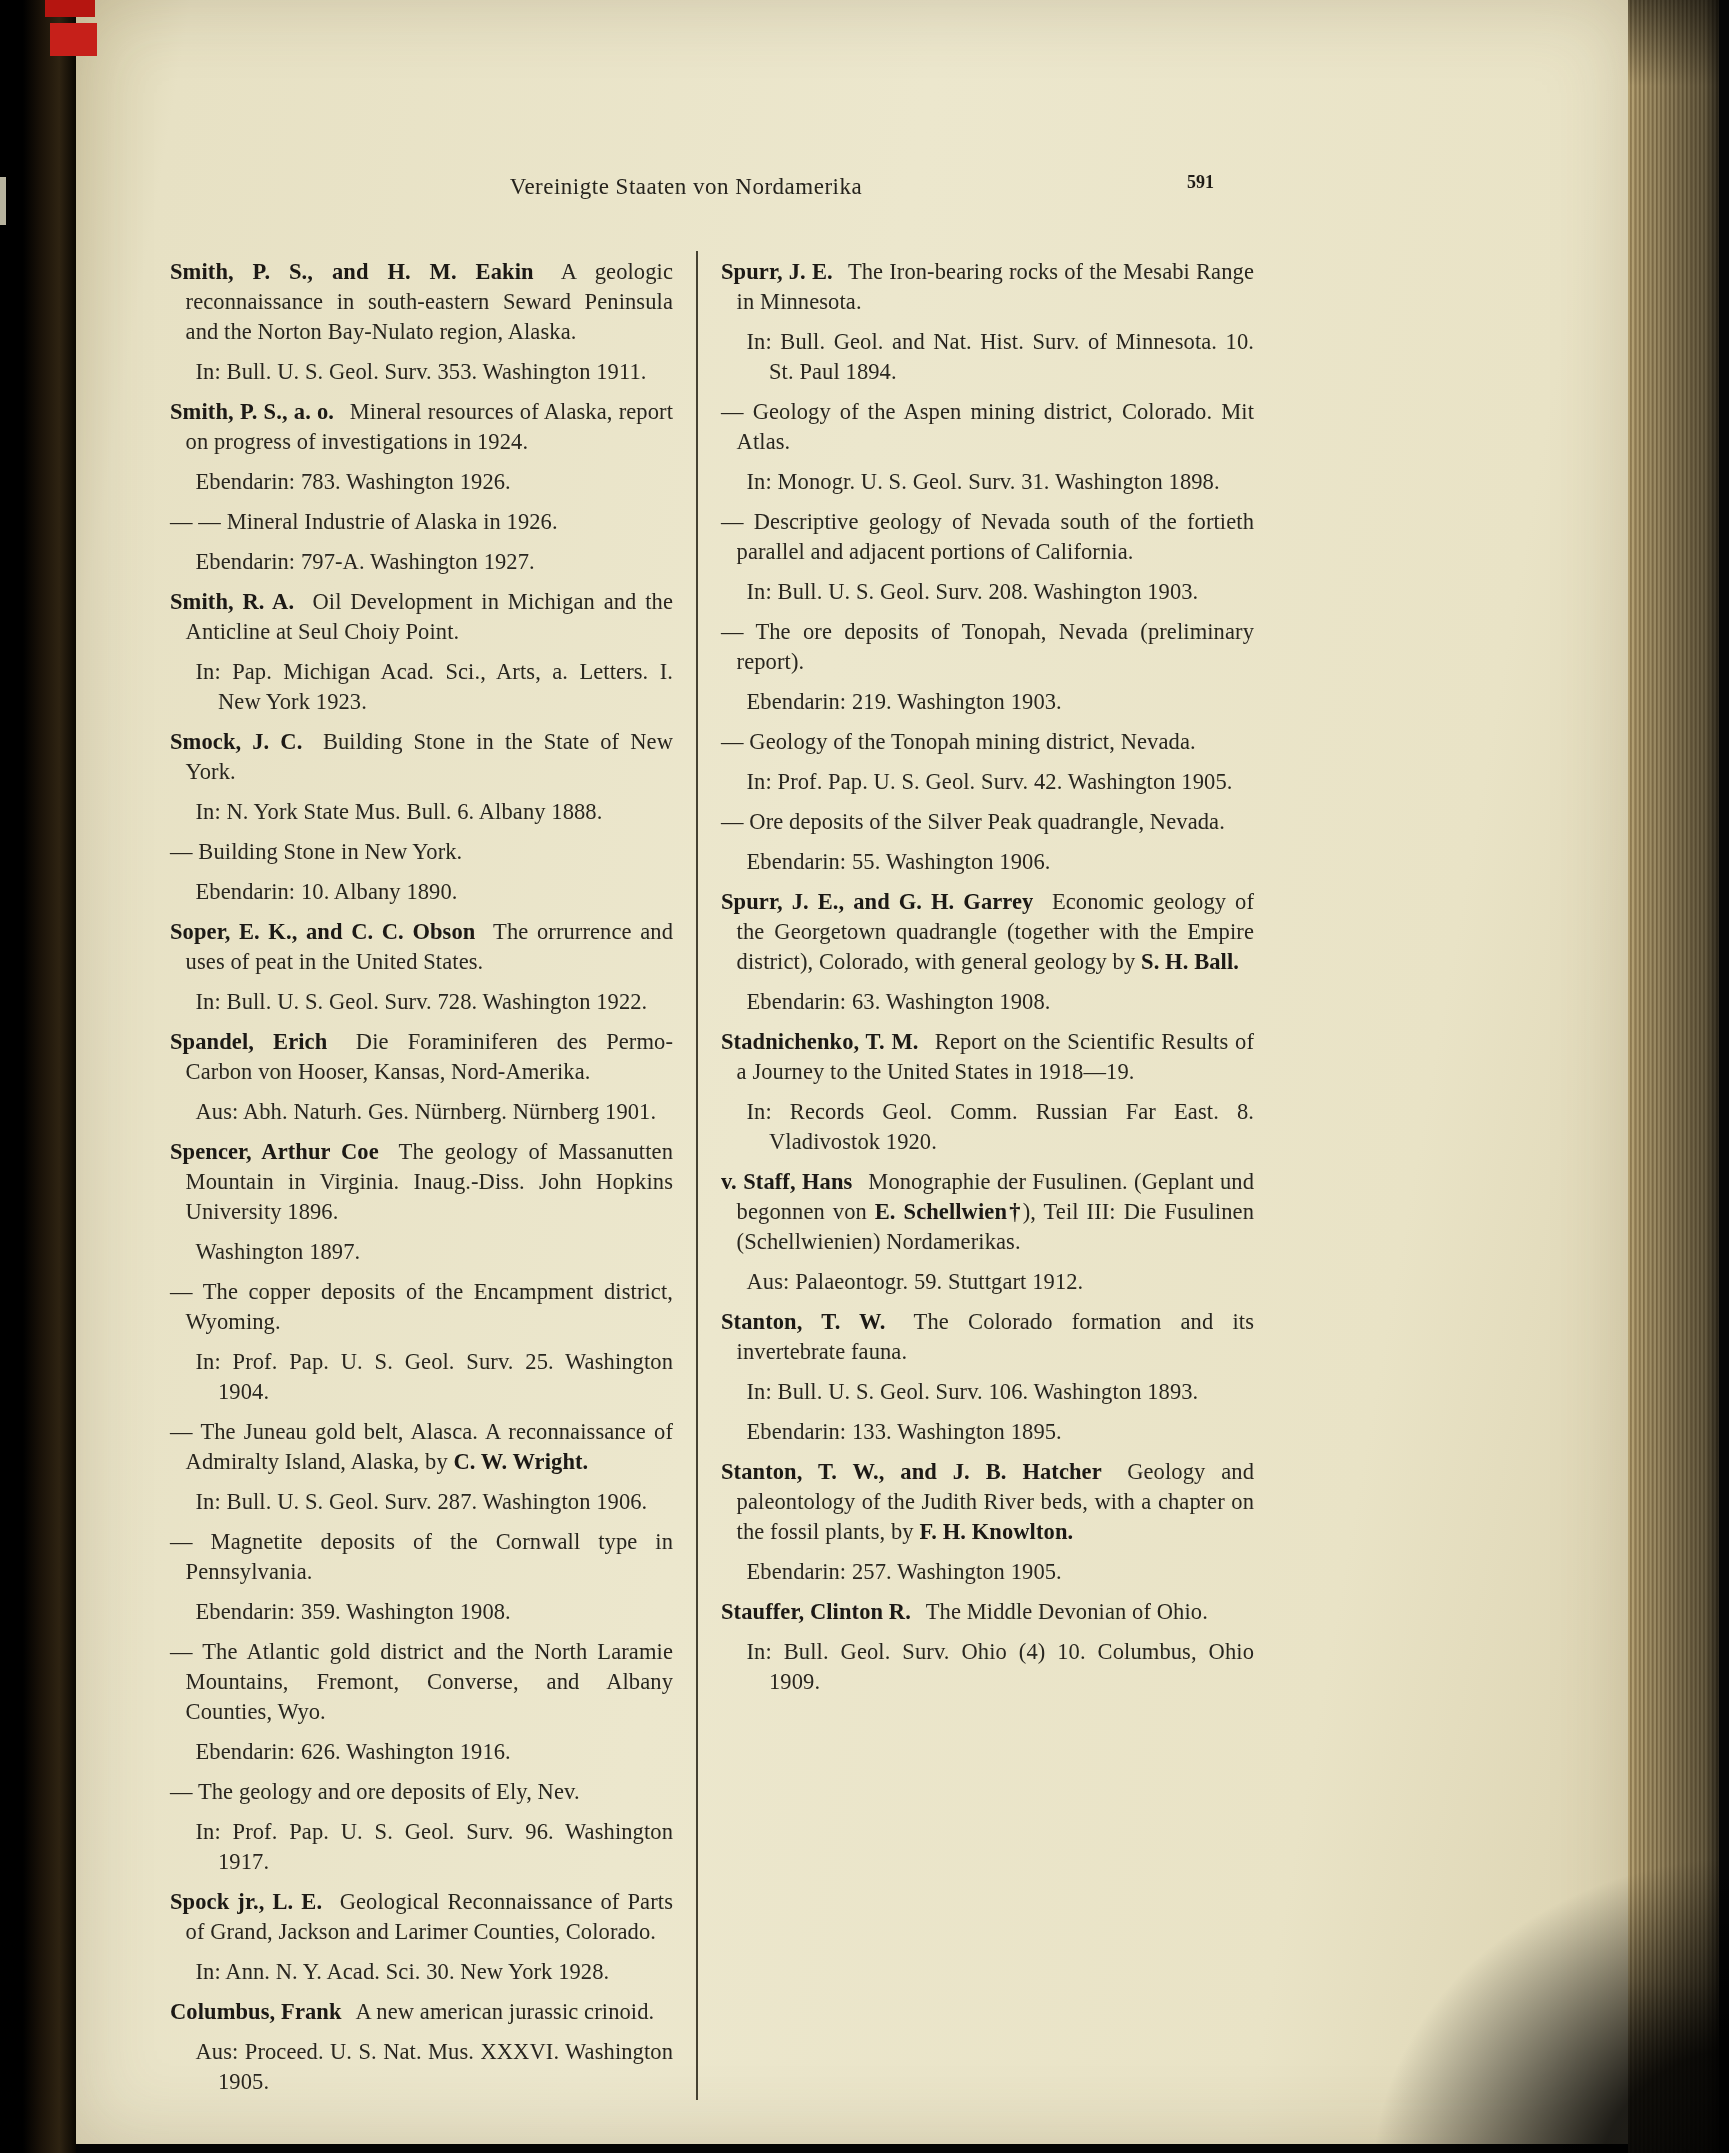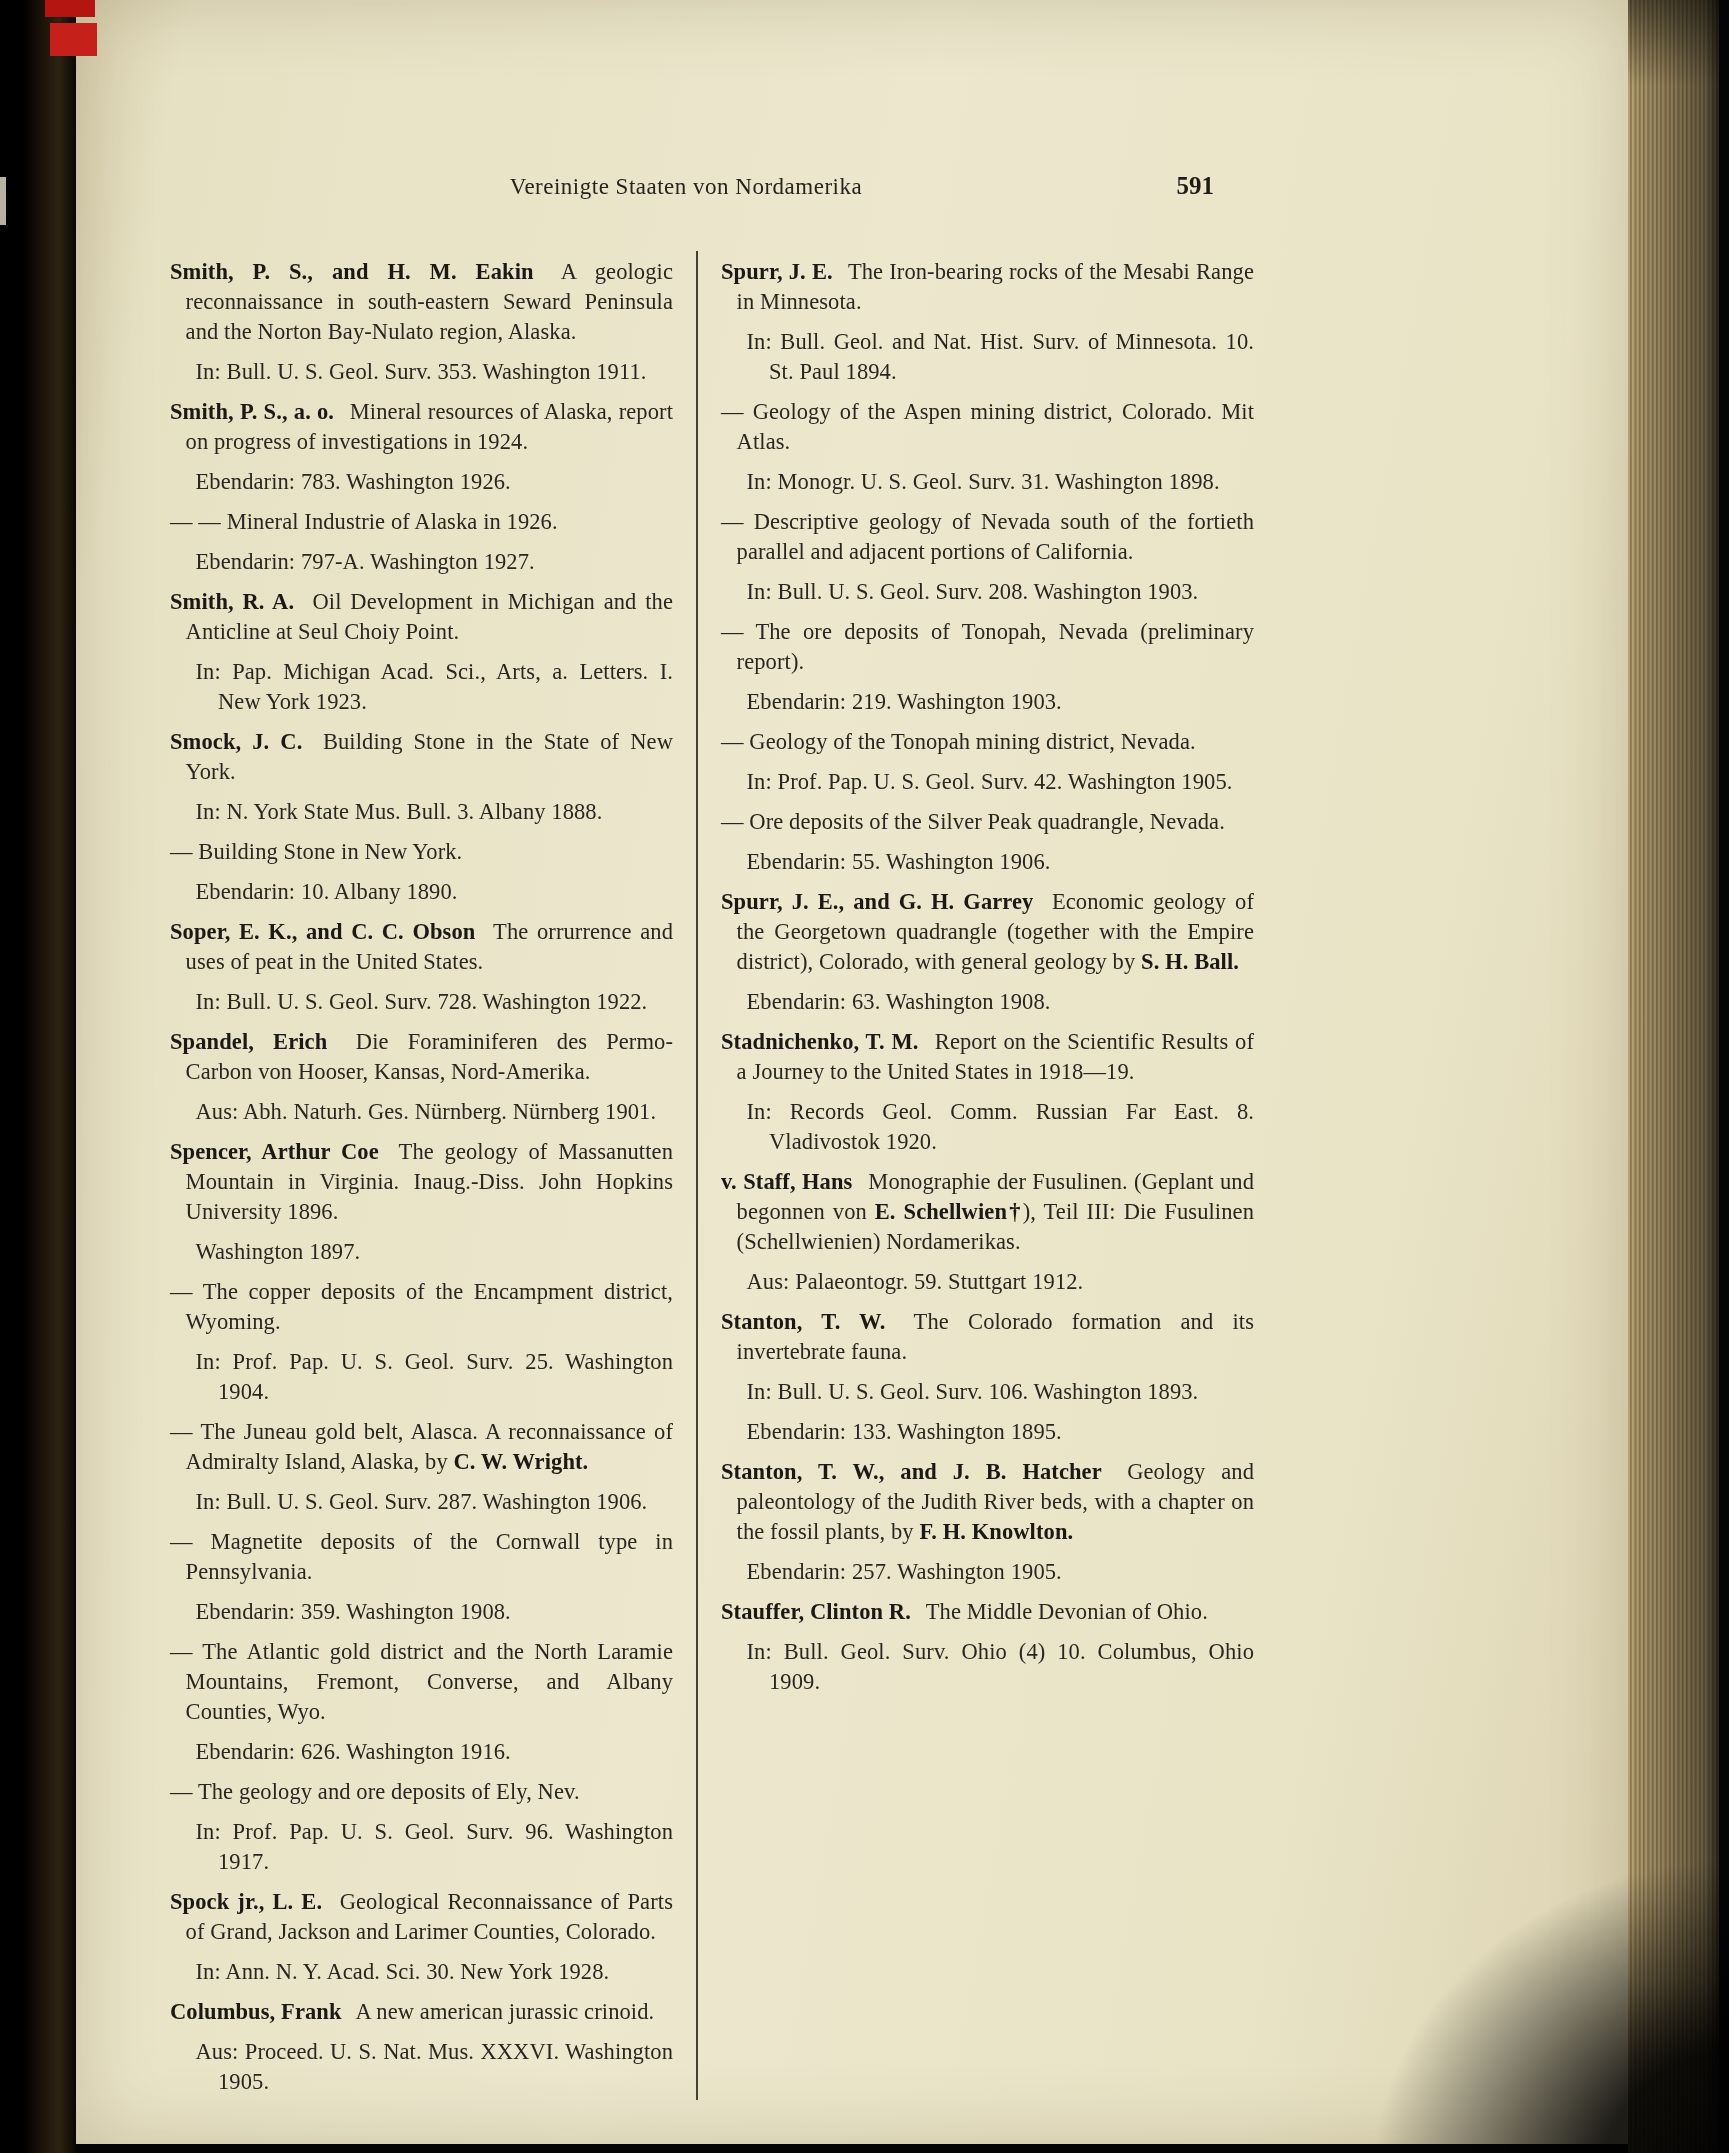--- a/index.html
+++ b/index.html
@@ -46,21 +46,21 @@
   
   .text-block { position: absolute; left: 84px; top: 174px; width: 1104px; color: #29261f; }
 
   .header-row { position: relative; height: 35px; margin-bottom: 38px; }
   .running-header {
     text-align: center; font-size: 23px; letter-spacing: 0.5px; color: #26231d;
     transform: translateX(-26px);
   }
   .page-number {
     position: absolute; right: 50px; top: -1.7px;
-    font-weight: bold; font-size: 25px; color: #1f1c17;
+    font-weight: bold; font-size: 18px; color: #1f1c17;
   }
 
   .columns { display: flex; position: relative; }
   .columns::before {
     content: ""; position: absolute; left: 536px; top: 3.5px; bottom: 7px; width: 1.7px;
     background: #454132;
   }
   .col-left  { width: 523px; }
   .col-right { width: 553px; margin-left: 28px; }
 
@@ -100,21 +100,21 @@
           <div class="entry">
             <p class="main"><span>— — Mineral Industrie of Alaska in 1926.</span></p>
             <p class="ref">Ebendarin: 797-A. Washington 1927.</p>
           </div>
           <div class="entry">
             <p class="main"><span class="b">Smith, R. A.</span><span> Oil Development in Michigan and the Anticline at Seul Choiy Point.</span></p>
             <p class="ref">In: Pap. Michigan Acad. Sci., Arts, a. Letters. I. New York 1923.</p>
           </div>
           <div class="entry">
             <p class="main"><span class="b">Smock, J. C.</span><span> Building Stone in the State of New York.</span></p>
-            <p class="ref">In: N. York State Mus. Bull. 3. Albany 1888.</p>
+            <p class="ref">In: N. York State Mus. Bull. 6. Albany 1888.</p>
           </div>
           <div class="entry">
             <p class="main"><span>— Building Stone in New York.</span></p>
             <p class="ref">Ebendarin: 10. Albany 1890.</p>
           </div>
           <div class="entry">
             <p class="main"><span class="b">Soper, E. K., and C. C. Obson</span><span> The orrurrence and uses of peat in the United States.</span></p>
             <p class="ref">In: Bull. U. S. Geol. Surv. 728. Washington 1922.</p>
           </div>
           <div class="entry">

